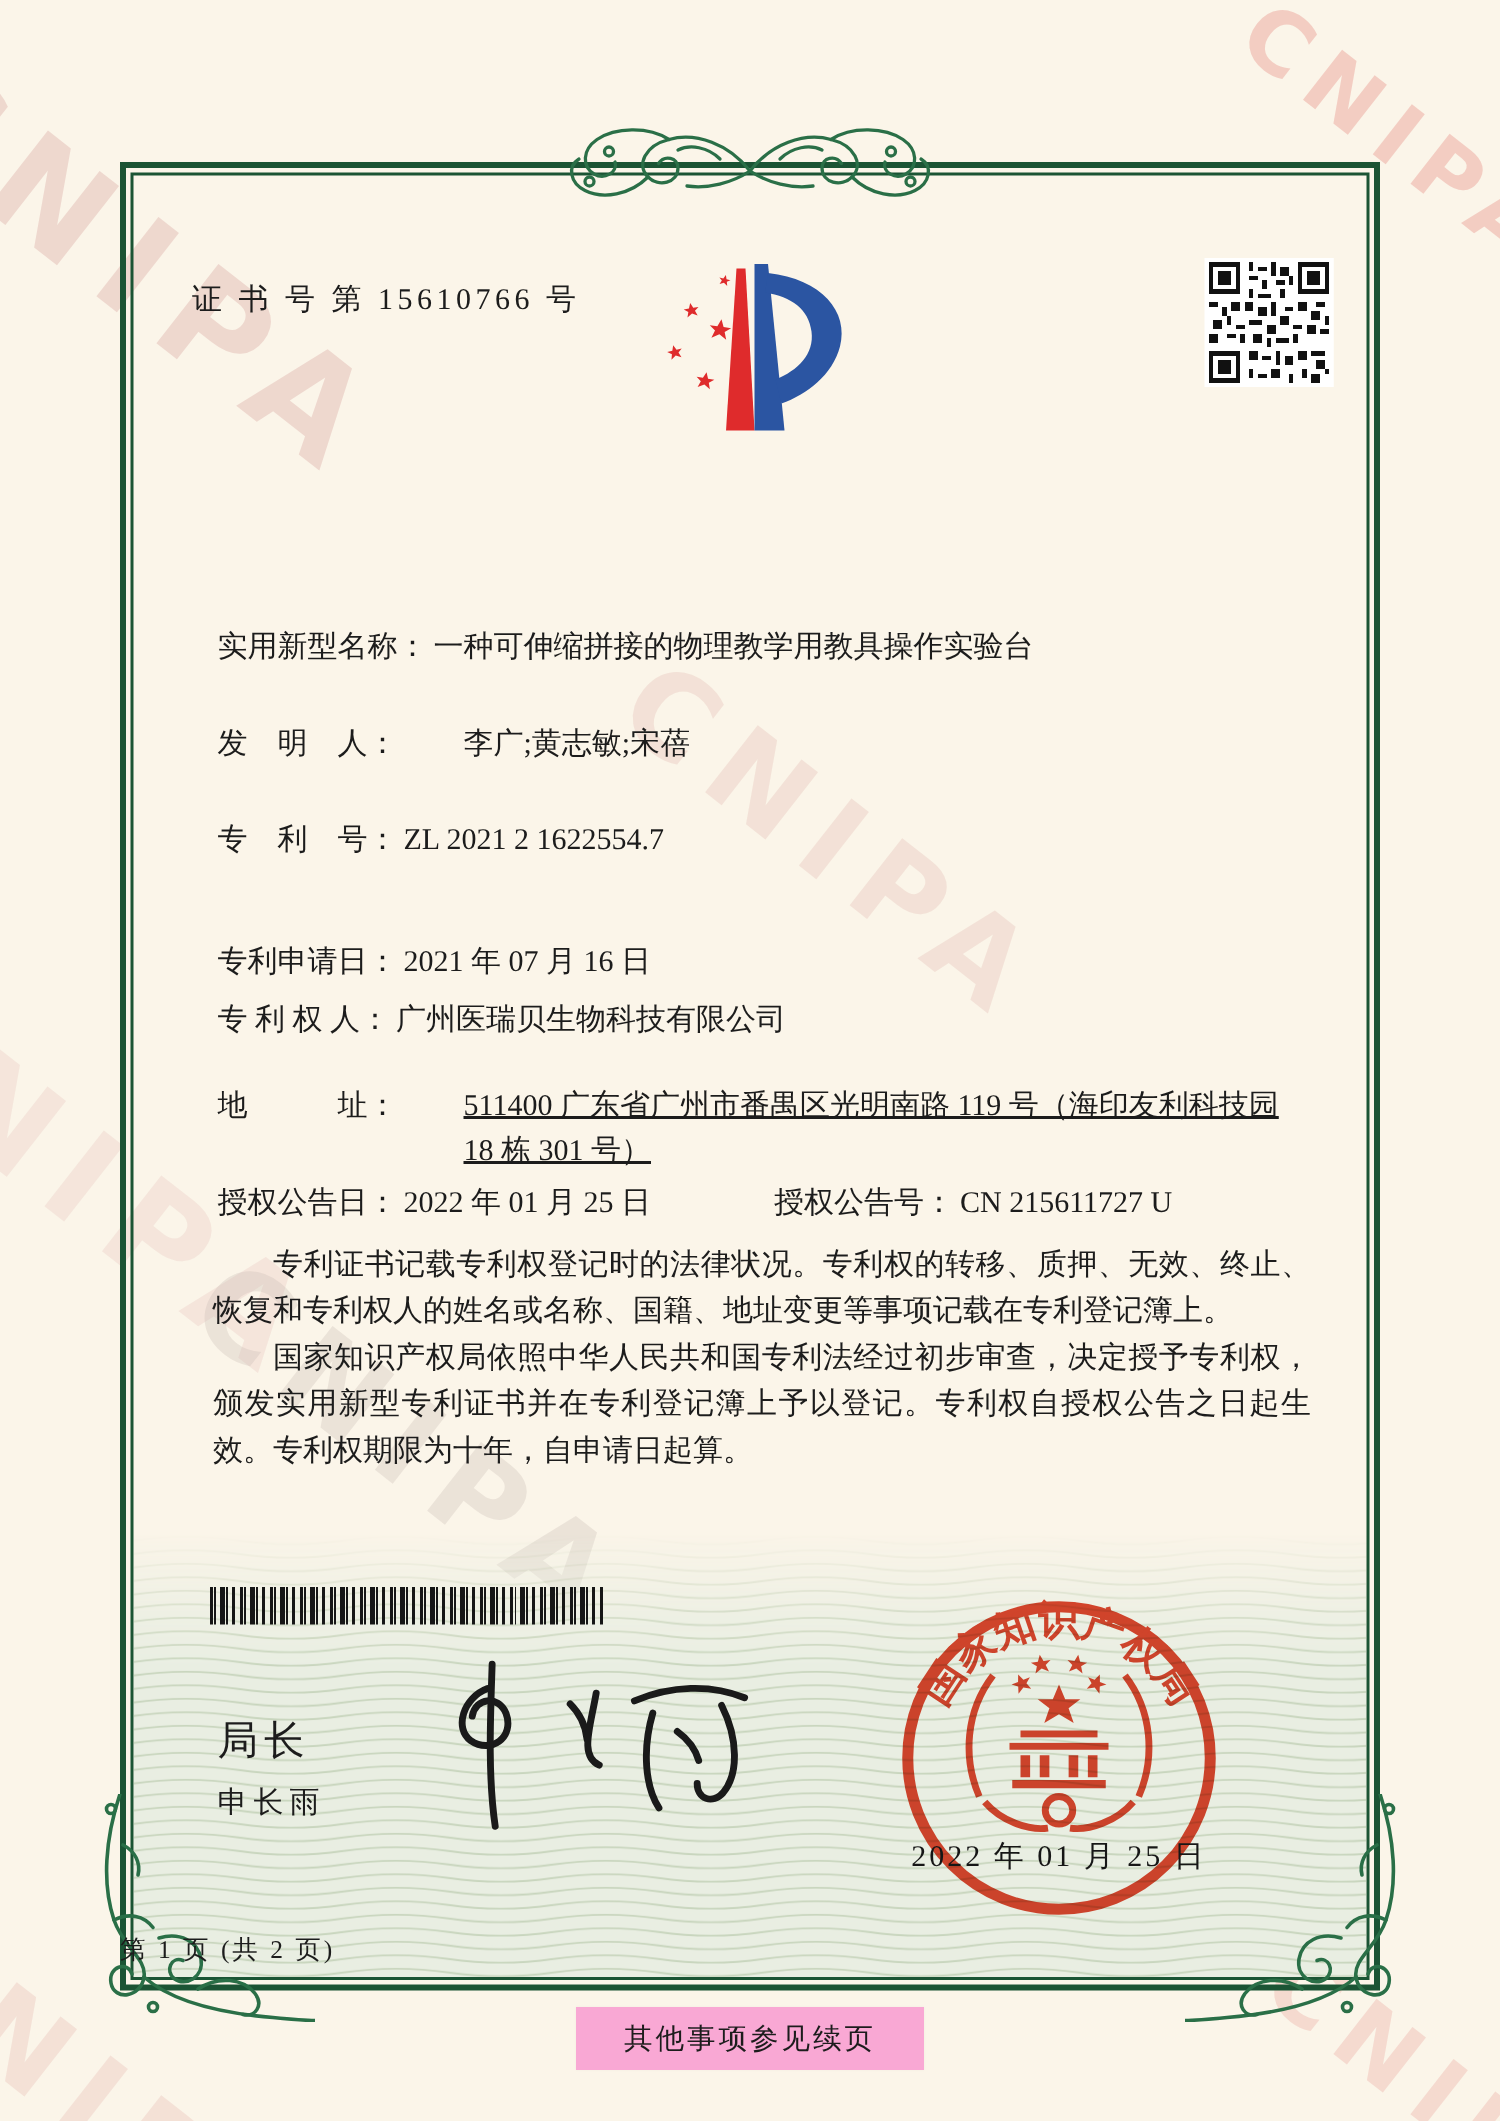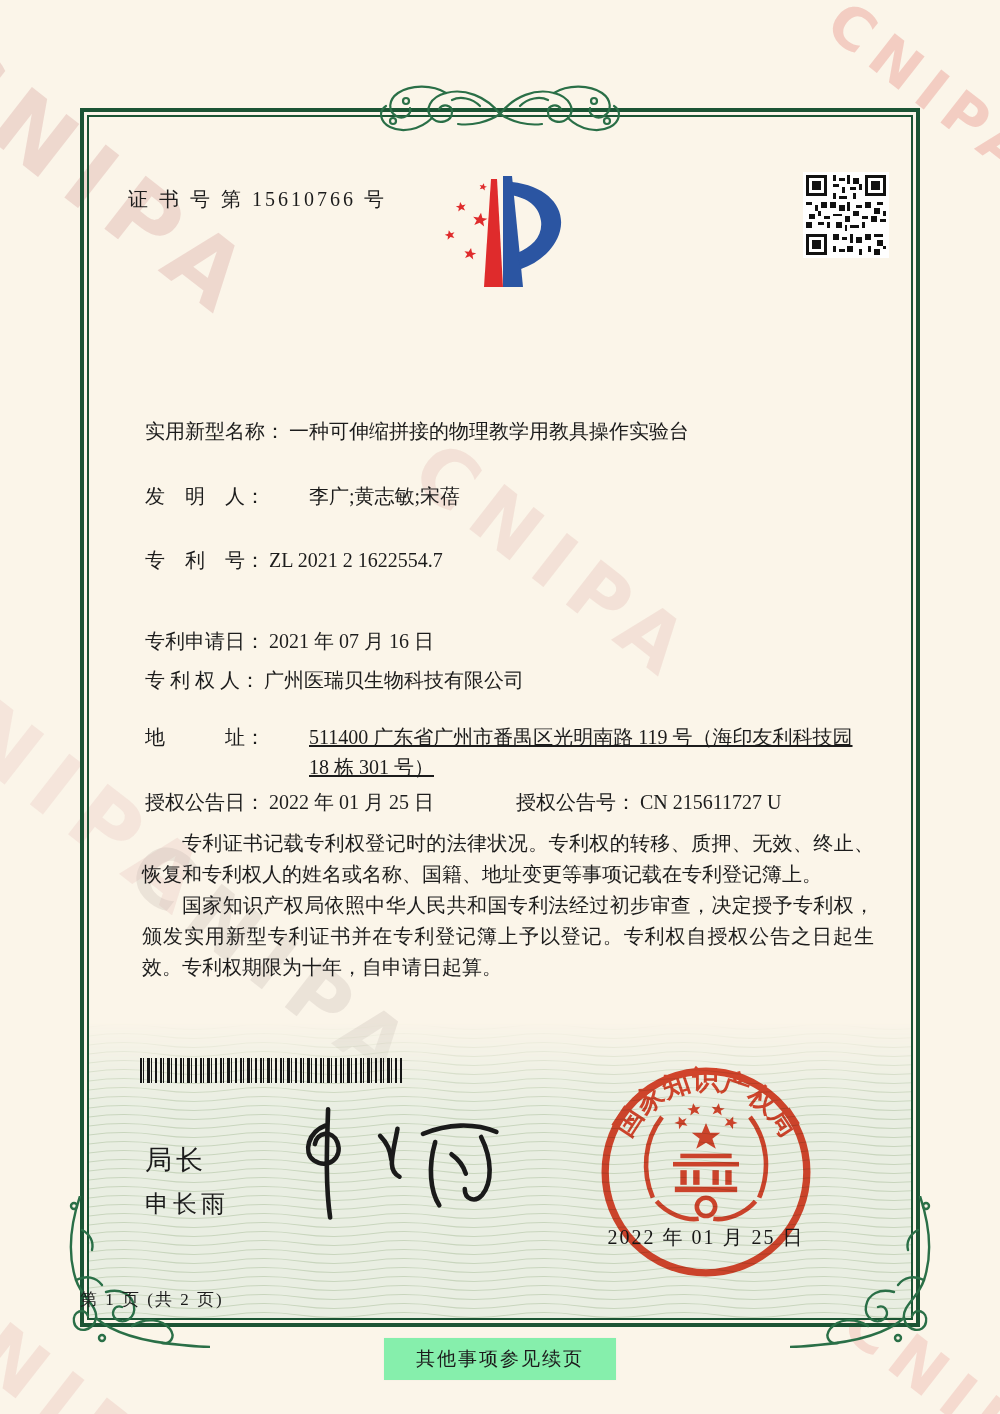--- a/index.html
+++ b/index.html
@@ -77,36 +77,36 @@
   .barcode {
     position:absolute; left:140px; top:1058px; width:262px; height:25px; z-index:4;
     background-image:repeating-linear-gradient(90deg,
       #161616 0 2px, transparent 2px 3px,
       #161616 3px 4px, transparent 4px 7px,
       #161616 7px 10px, transparent 10px 11px,
       #161616 11px 12px, transparent 12px 15px,
       #161616 15px 17px, transparent 17px 20px);
   }
   .director-role { position:absolute; left:145px; top:1142px; font-size:27px; letter-spacing:4px; z-index:4; }
-  .director-name { position:absolute; left:145px; top:1188px; font-size:24px; letter-spacing:4px; z-index:4; }
+  .director-name { position:absolute; left:145px; top:1188px; font-size:20px; letter-spacing:4px; z-index:4; }
   .signature { position:absolute; left:272px; top:1100px; width:255px; height:130px; z-index:4; }
 
   .seal { position:absolute; left:596px; top:1062px; width:220px; height:220px; z-index:5; opacity:.93; mix-blend-mode:multiply; }
   .seal-date {
     position:absolute; left:596px; top:1224px; width:220px; text-align:center;
     font-size:20px; letter-spacing:2px; color:#161616; z-index:6;
   }
 
   .page-info {
     position:absolute; left:80px; top:1288px; width:840px; text-align:left;
     font-size:17px; letter-spacing:2px; z-index:4;
   }
   .note-box {
     position:absolute; left:500px; top:1338px; transform:translateX(-50%);
-    background:#86efac; padding:8px 32px; font-size:19px; letter-spacing:2px;
+    background:#f9a8d4; padding:8px 32px; font-size:19px; letter-spacing:2px;
     z-index:4; white-space:nowrap; box-shadow:0 0 2px rgba(0,0,0,.04);
   }
 </style>
 </head>
 <body>
 
 <div class="page">
 
   <div class="wm wm1">CNIPA</div>
   <div class="wm wm2">CNIPA</div>

